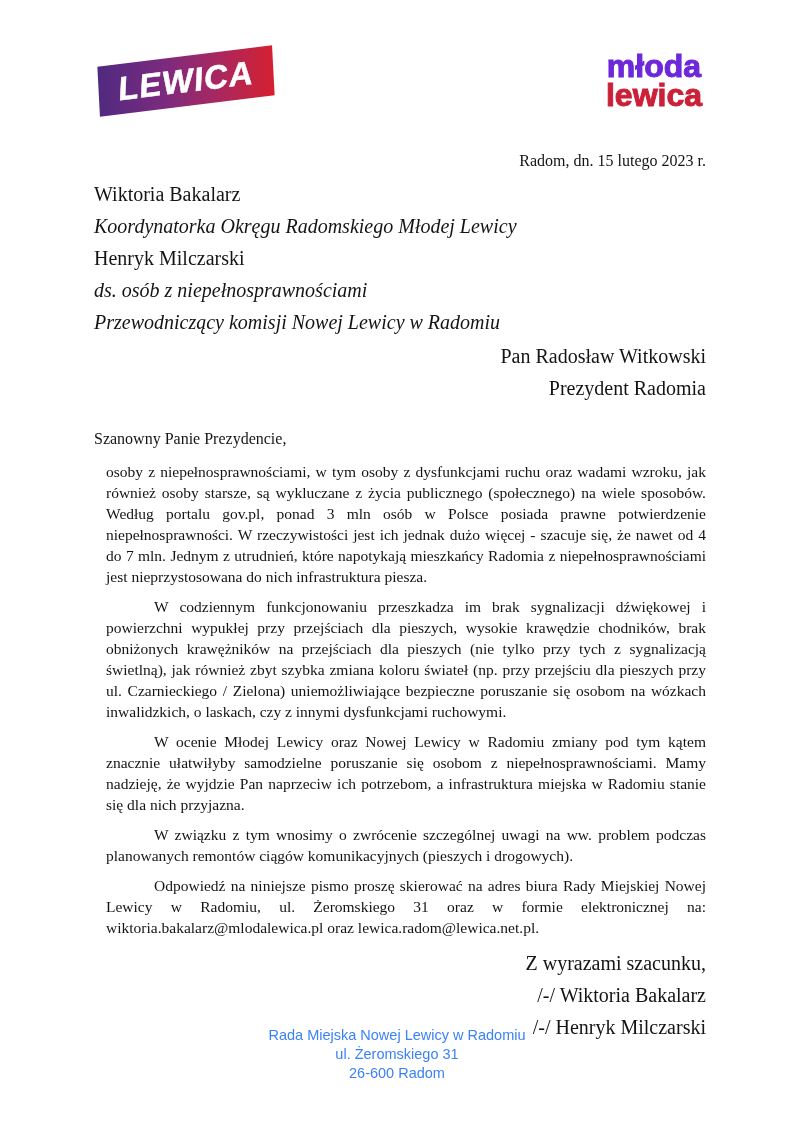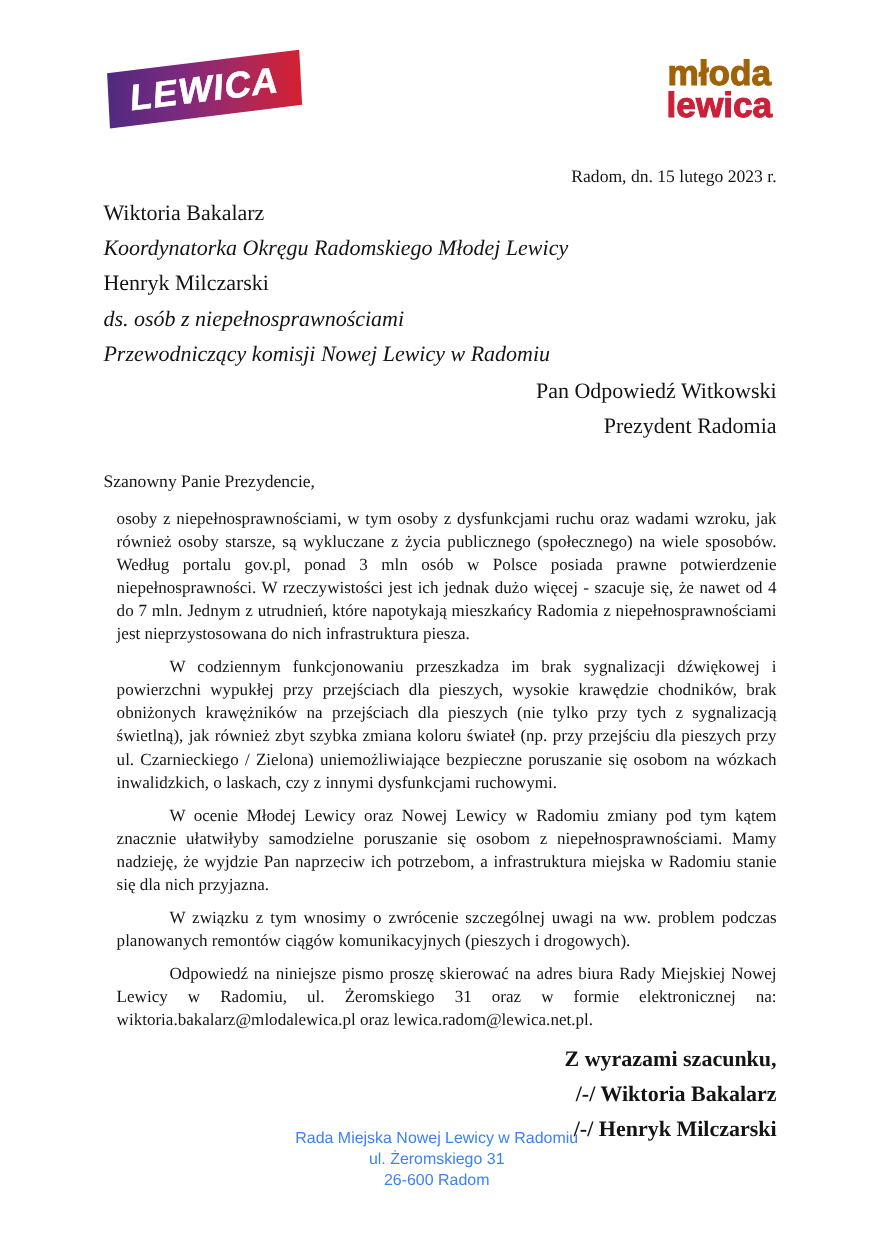--- a/index.html
+++ b/index.html
@@ -93,21 +93,20 @@
     text-align: justify;
     line-height: 21px;
     font-size: 15.5px;
   }
   .body-par.indent { text-indent: 48px; }
   .body-wrap { margin-top: 7px; }
 
   .closing {
     margin-top: 2px;
     text-align: right;
-    font-weight: bold;
   }
   .closing .addr-line { white-space: nowrap; }
 
   
   .footer {
     position: absolute;
     left: 0;
     right: 0;
     top: 1026px;
     text-align: center;
@@ -120,39 +119,39 @@
 </head>
 <body>
 
 <div class="page">
 
   <div class="logos">
     <div class="lewica-banner">
       <span class="lewica-text">LEWICA</span>
     </div>
     <div class="mloda-logo">
-      <div class="mloda-line1" style="color:#a16207">młoda</div>
+      <div class="mloda-line1" style="color:#6d28d9">młoda</div>
       <div class="mloda-line2" style="color:#cc2038">lewica</div>
     </div>
   </div>
 
   <div class="letter">
 
     <div class="date-line">Radom, dn. 15 lutego 2023 r.</div>
 
     <div class="addr-block sender">
       <div class="addr-line">Wiktoria Bakalarz</div>
       <div class="addr-line italic">Koordynatorka Okręgu Radomskiego Młodej Lewicy</div>
       <div class="addr-line">Henryk Milczarski</div>
       <div class="addr-line italic">ds. osób z niepełnosprawnościami</div>
       <div class="addr-line italic">Przewodniczący komisji Nowej Lewicy w Radomiu</div>
     </div>
 
     <div class="addr-block recipient">
-      <div class="addr-line">Pan Odpowiedź Witkowski</div>
+      <div class="addr-line">Pan Radosław Witkowski</div>
       <div class="addr-line">Prezydent Radomia</div>
     </div>
 
     <div class="salutation">Szanowny Panie Prezydencie,</div>
 
     <div class="body-wrap">
       <p class="body-par">osoby z niepełnosprawnościami, w tym osoby z dysfunkcjami ruchu oraz wadami wzroku, jak również osoby starsze, są wykluczane z życia publicznego (społecznego) na wiele sposobów. Według portalu gov.pl, ponad 3 mln osób w Polsce posiada prawne potwierdzenie niepełnosprawności. W rzeczywistości jest ich jednak dużo więcej - szacuje się, że nawet od 4 do 7 mln. Jednym z utrudnień, które napotykają mieszkańcy Radomia z niepełnosprawnościami jest nieprzystosowana do nich infrastruktura piesza.</p>
       <p class="body-par indent">W codziennym funkcjonowaniu przeszkadza im brak sygnalizacji dźwiękowej i powierzchni wypukłej przy przejściach dla pieszych, wysokie krawędzie chodników, brak obniżonych krawężników na przejściach dla pieszych (nie tylko przy tych z sygnalizacją świetlną), jak również zbyt szybka zmiana koloru świateł (np. przy przejściu dla pieszych przy ul. Czarnieckiego / Zielona) uniemożliwiające bezpieczne poruszanie się osobom na wózkach inwalidzkich, o laskach, czy z innymi dysfunkcjami ruchowymi.</p>
       <p class="body-par indent">W ocenie Młodej Lewicy oraz Nowej Lewicy w Radomiu zmiany pod tym kątem znacznie ułatwiłyby samodzielne poruszanie się osobom z niepełnosprawnościami. Mamy nadzieję, że wyjdzie Pan naprzeciw ich potrzebom, a infrastruktura miejska w Radomiu stanie się dla nich przyjazna.</p>
       <p class="body-par indent">W związku z tym wnosimy o zwrócenie szczególnej uwagi na ww. problem podczas planowanych remontów ciągów komunikacyjnych (pieszych i drogowych).</p>

